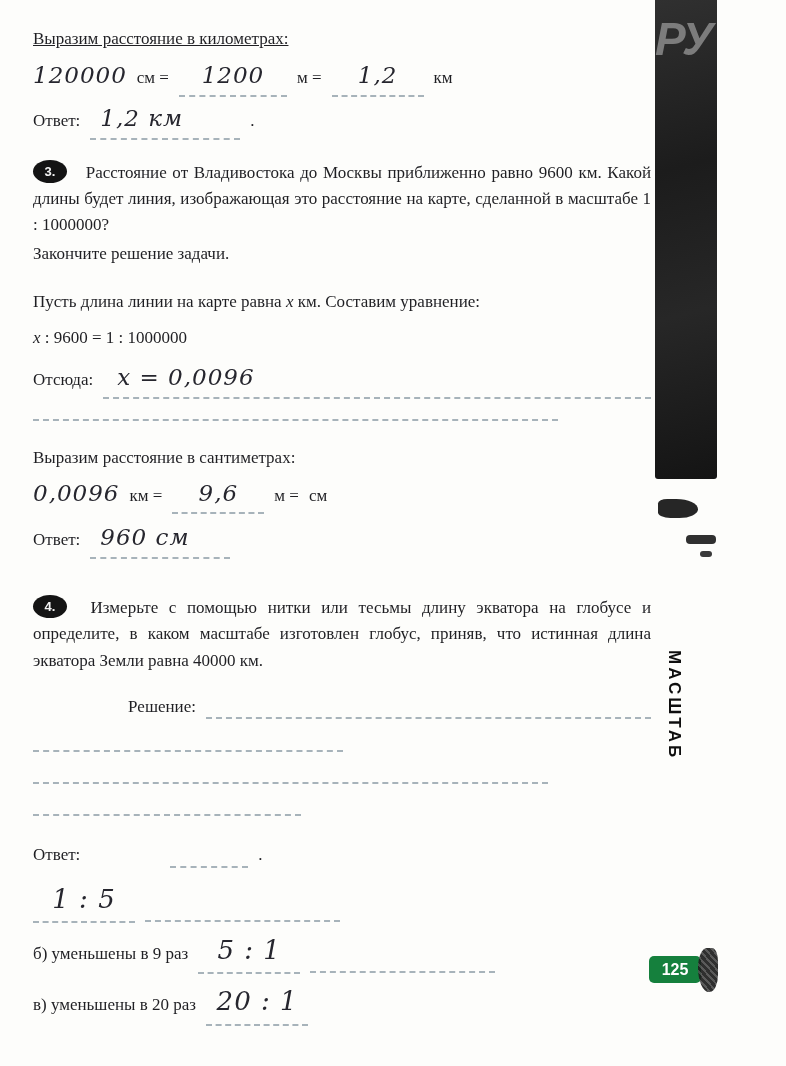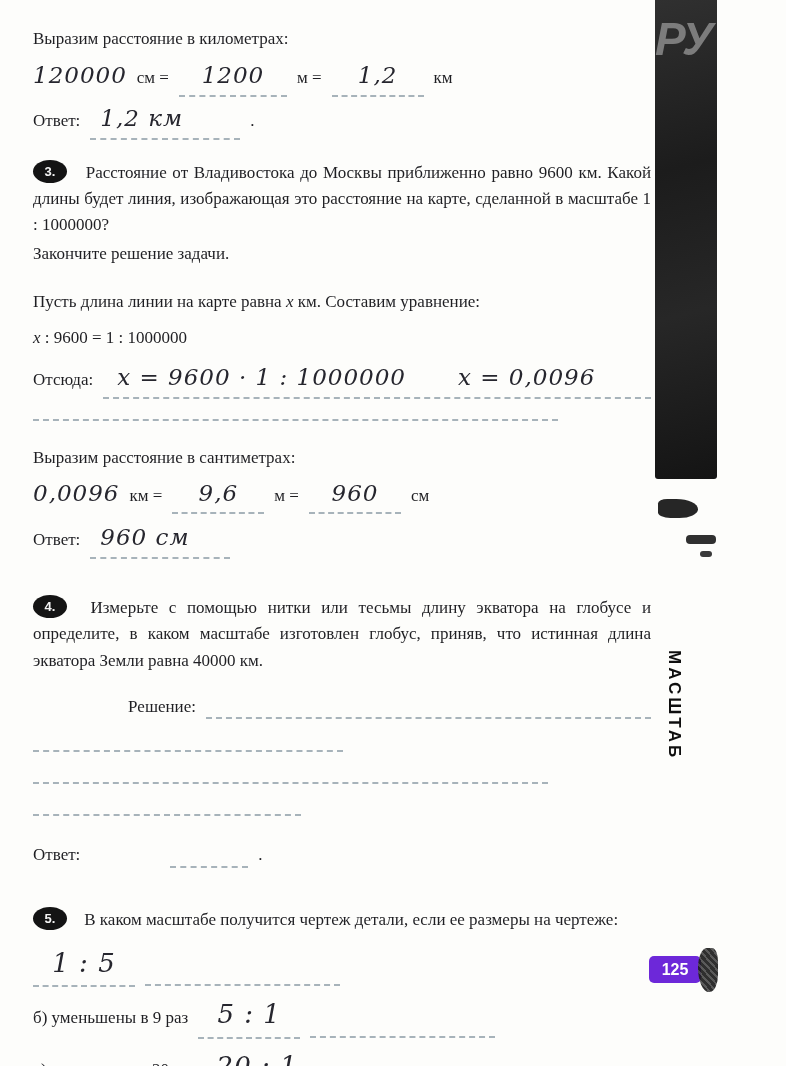--- a/index.html
+++ b/index.html
@@ -60,21 +60,21 @@
     border-bottom:2px dashed #a7b3ba;
   }
   span.blankline { display:inline-block; }
 
   .eqrow { display:flex; align-items:baseline; gap:10px; flex-wrap:nowrap; }
   .eqrow .blankline { align-self:flex-end; margin-bottom:1px; }
 
   .var { font-style:italic; }
 
   
-  .intro-heading        { margin-top:4px; }
+  .intro-heading        { margin-top:4px;text-decoration:underline; }
   .intro-eqrow          { margin-top:6px; }
   .intro-ansrow         { margin-top:4px; }
   .p3-text              { margin-top:20px; }
   .p3-instruction       { margin-top:2px; }
   .p3-let               { margin-top:22px; }
   .p3-eqline            { margin-top:10px; }
   .p3-hence             { margin-top:8px; }
   .p3-blank             { margin-top:20px; width:525px; }
   .p3-express           { margin-top:24px; }
   .p3-eqrow             { margin-top:4px; }
@@ -135,21 +135,21 @@
     font-weight:bold;
     font-size:17px;
     letter-spacing:3px;
     color:#0e0e0e;
   }
 
   .page-number {
     position:absolute;
     left:649px; top:956px;
     width:52px; height:27px;
-    background:#6d28d9;
+    background:#15803d;
     color:#ffffff;
     border-radius:5px;
     font-family:"Liberation Sans", sans-serif;
     font-weight:bold;
     font-size:16px;
     display:flex; align-items:center; justify-content:center;
   }
   .page-scribble {
     position:absolute;
     left:698px; top:948px;
@@ -192,33 +192,31 @@
       <span>Пусть длина линии на карте равна </span><span class="var">x</span><span> км. Составим уравнение:</span>
     </p>
 
     <p class="print p3-eqline">
       <span class="var">x</span><span> : 9600 = 1 : 1000000</span>
     </p>
 
     <div class="eqrow p3-hence">
       <span class="print">Отсюда:</span>
       <span class="hencefill">
-        <span class="hand">x = 9600 · 1 : 1000000</span>
         <span class="hand">x = 0,0096</span>
       </span>
     </div>
     <div class="blankline p3-blank"></div>
 
     <p class="print p3-express">Выразим расстояние в сантиметрах:</p>
     <div class="eqrow p3-eqrow">
       <span class="hand">0,0096</span>
       <span class="print">км =</span>
       <span class="hand uline w95 center">9,6</span>
       <span class="print">м =</span>
-      <span class="hand uline w95 center">960</span>
       <span class="print">см</span>
     </div>
     <div class="eqrow p3-ansrow">
       <span class="print">Ответ:</span>
       <span class="hand uline w140">960 см</span>
     </div>
   </section>
 
   <section>
     <p class="print just p4-text">
@@ -235,24 +233,20 @@
     <div class="blankline p4-lineD"></div>
 
     <div class="eqrow p4-ansrow">
       <span class="print">Ответ:</span>
       <span class="blankline ansfill"></span>
       <span class="print">.</span>
     </div>
   </section>
 
   <section>
-    <p class="print just p5-text">
-      <span class="badge">5.</span>
-      <span>В каком масштабе получится чертеж детали, если ее размеры на чертеже:</span>
-    </p>
 
     <div class="p5-items">
       <div class="eqrow itemrow">
         <span class="hand hand-sm uline itemans center">1 : 5</span>
         <span class="blankline ext-a"></span>
       </div>
       <div class="eqrow itemrow">
         <span class="print">б) уменьшены в 9 раз</span>
         <span class="hand hand-sm uline itemans center">5 : 1</span>
         <span class="blankline ext-b"></span>

